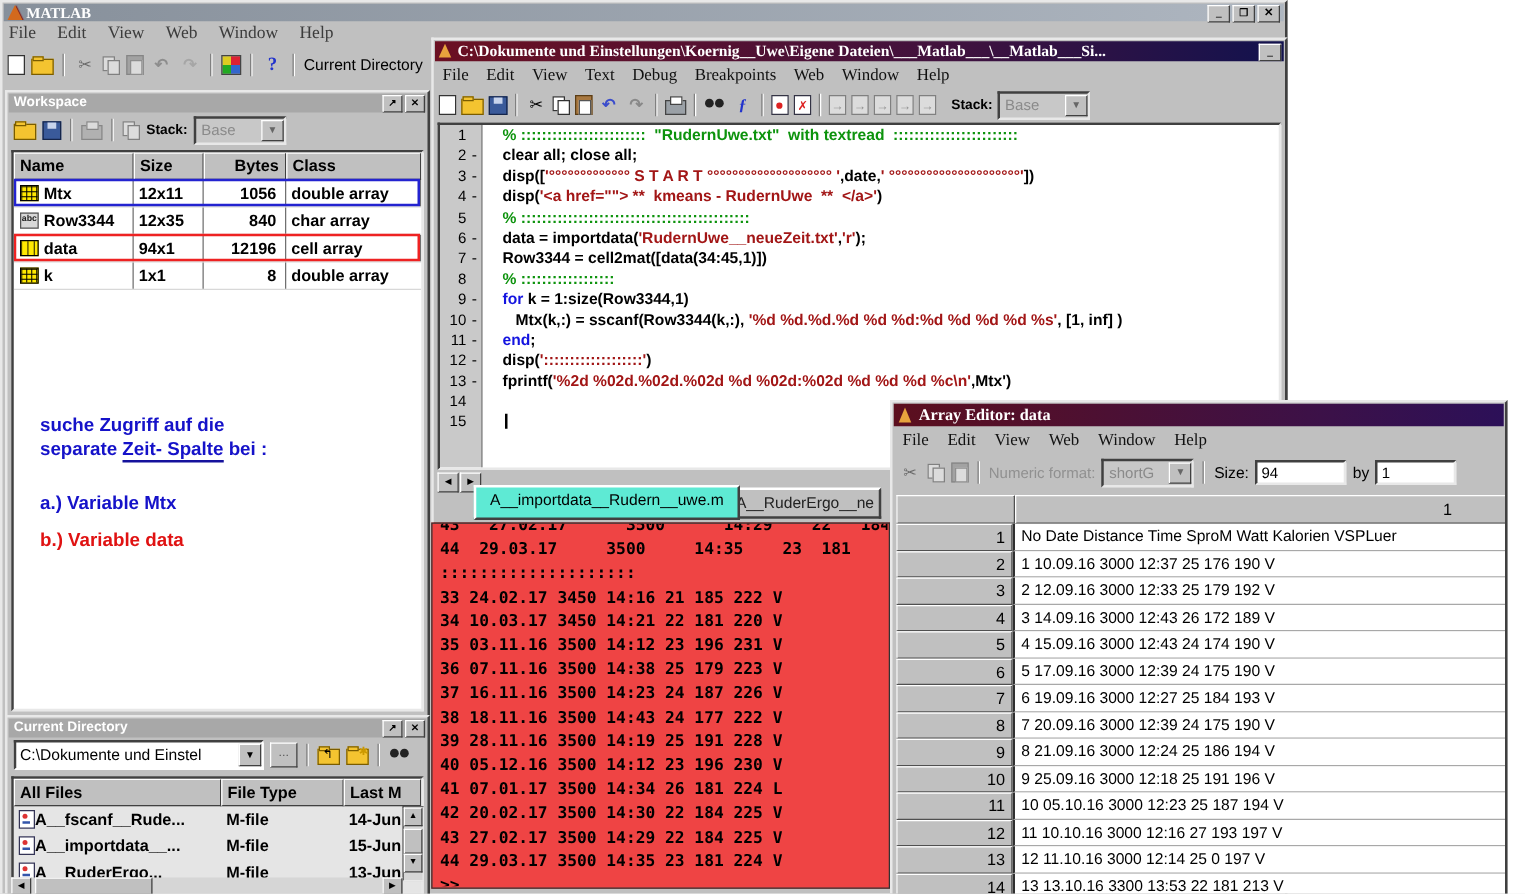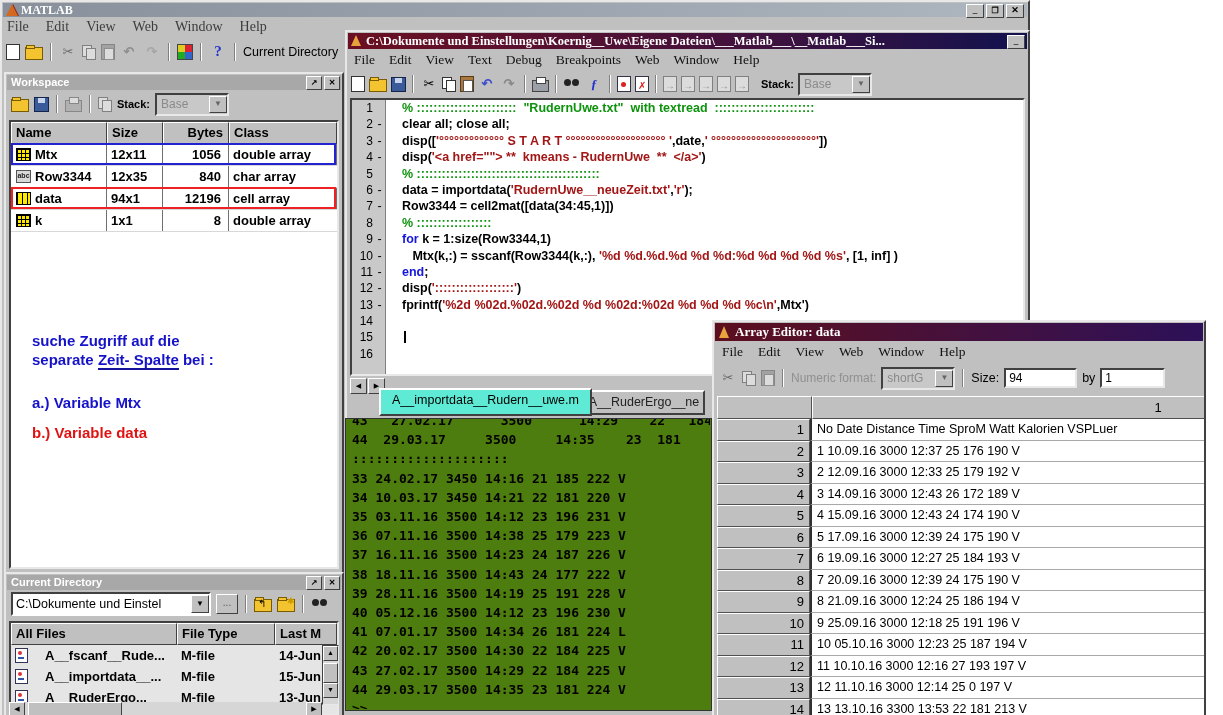--- a/index.html
+++ b/index.html
@@ -1,21 +1,21 @@
 <!DOCTYPE html>
 <html><head>
 <meta charset="utf-8">
 <style>
   html,body{margin:0;padding:0;}
   #screen{position:relative;width:1223px;height:715px;background:#fff;overflow:hidden;
           font-family:"Liberation Sans",sans-serif;font-size:13px;color:#000;}
   .bevin{border:2px solid;border-color:#404040 #e8e8e8 #e8e8e8 #404040;}
   .btn3d{background:#c0c0c0;border:1px solid;border-color:#fff #404040 #404040 #fff;}
   .dis{opacity:.45;filter:grayscale(1);}
-  .nowrap{white-space:nowrap;overflow:hidden;margin-left:17px;}
+  .nowrap{white-space:nowrap;overflow:hidden;}
 
   
   #main-win{position:absolute;left:0;top:0;width:1026px;height:715px;background:#c0c0c0;z-index:1;
             border:2px solid;border-color:#e8e8e8 #404040 #404040 #e8e8e8;}
   #main-title{position:absolute;left:1px;top:1px;right:1px;height:14px;
               background:linear-gradient(90deg,#87909b,#aeb6c0);color:#fff;font-weight:bold;
               font-family:"Liberation Serif",serif;font-size:12px;line-height:14px;padding-left:18px;}
   .mlogo{position:absolute;left:3px;top:1px;width:0;height:0;
          border-left:6px solid transparent;border-right:6px solid transparent;border-bottom:12px solid #d2691e;
          filter:drop-shadow(1px 0 0 #802020);}
@@ -148,21 +148,21 @@
   .caret{display:inline-block;width:2px;height:12px;background:#000;vertical-align:-2px;margin-left:2px;}
   .hsbtns{position:absolute;left:3px;bottom:24px;display:flex;gap:1px;}
   .hsb{width:15px;height:14px;font-size:7px;line-height:13px;text-align:center;}
   .tab{position:absolute;bottom:3px;height:25px;background:#c0c0c0;border:2px solid;
        border-color:#fff #404040 #404040 #fff;font-size:12.5px;line-height:21px;text-align:center;
        white-space:nowrap;overflow:hidden;box-sizing:border-box;}
   #tab1{left:32px;width:213px;background:#5eead4;z-index:2;height:28px;bottom:2px;}
   #tab2{left:236px;width:122px;z-index:1;color:#222;}
 
   
-  #cmd{position:absolute;left:345px;top:418px;width:367px;height:293px;background:#4d7c0f;
+  #cmd{position:absolute;left:345px;top:418px;width:367px;height:293px;background:#ef4444;
        border:1px solid #333;box-sizing:border-box;z-index:6;}
   #cmd-content{position:absolute;left:1px;top:0;right:1px;bottom:1px;overflow:hidden;
                font-family:"DejaVu Sans Mono","Liberation Mono",monospace;font-weight:bold;
                font-size:13px;line-height:19.2px;padding-left:5px;white-space:pre;}
   #cmd-content .cmdline:first-child{margin-top:-8px;}
 
   
   #ae{position:absolute;left:712px;top:320px;width:490px;height:400px;background:#c0c0c0;z-index:10;
       border:2px solid;border-color:#e8e8e8 #404040 #404040 #e8e8e8;}
   #ae-title{position:absolute;left:1px;top:1px;right:1px;height:18px;
@@ -414,21 +414,20 @@
           <div class="cl"><span class="ln">6</span><span class="dash">-</span><span class="ct"><span class="p">data = importdata(</span><span class="s">'RudernUwe__neueZeit.txt'</span><span class="p">,</span><span class="s">'r'</span><span class="p">);</span></span></div>
           <div class="cl"><span class="ln">7</span><span class="dash">-</span><span class="ct"><span class="p">Row3344 = cell2mat([data(34:45,1)])</span></span></div>
           <div class="cl"><span class="ln">8</span><span class="dash"></span><span class="ct"><span class="c">% ::::::::::::::::::</span></span></div>
           <div class="cl"><span class="ln">9</span><span class="dash">-</span><span class="ct"><span class="k">for</span><span class="p"> k = 1:size(Row3344,1)</span></span></div>
           <div class="cl"><span class="ln">10</span><span class="dash">-</span><span class="ct"><span class="p">   Mtx(k,:) = sscanf(Row3344(k,:), </span><span class="s">'%d %d.%d.%d %d %d:%d %d %d %d %s'</span><span class="p">, [1, inf] )</span></span></div>
           <div class="cl"><span class="ln">11</span><span class="dash">-</span><span class="ct"><span class="k">end</span><span class="p">;</span></span></div>
           <div class="cl"><span class="ln">12</span><span class="dash">-</span><span class="ct"><span class="p">disp(</span><span class="s">':::::::::::::::::::'</span><span class="p">)</span></span></div>
           <div class="cl"><span class="ln">13</span><span class="dash">-</span><span class="ct"><span class="p">fprintf(</span><span class="s">'%2d %02d.%02d.%02d %d %02d:%02d %d %d %d %c\n'</span><span class="p">,Mtx')</span></span></div>
           <div class="cl"><span class="ln">14</span><span class="dash"></span><span class="ct"></span></div>
           <div class="cl"><span class="ln">15</span><span class="dash"></span><span class="ct"><span class="caret"></span></span></div>
-          <div class="cl"><span class="ln">16</span><span class="dash"></span><span class="ct"></span></div>
         </div>
     </div>
     <div class="hsbtns">
       <span class="hsb btn3d">◀</span>
       <span class="hsb btn3d">▶</span>
     </div>
     <div id="tab1" class="tab">A__importdata__Rudern__uwe.m</div>
     <div id="tab2" class="tab">A__RuderErgo__ne</div>
   </div>
 

